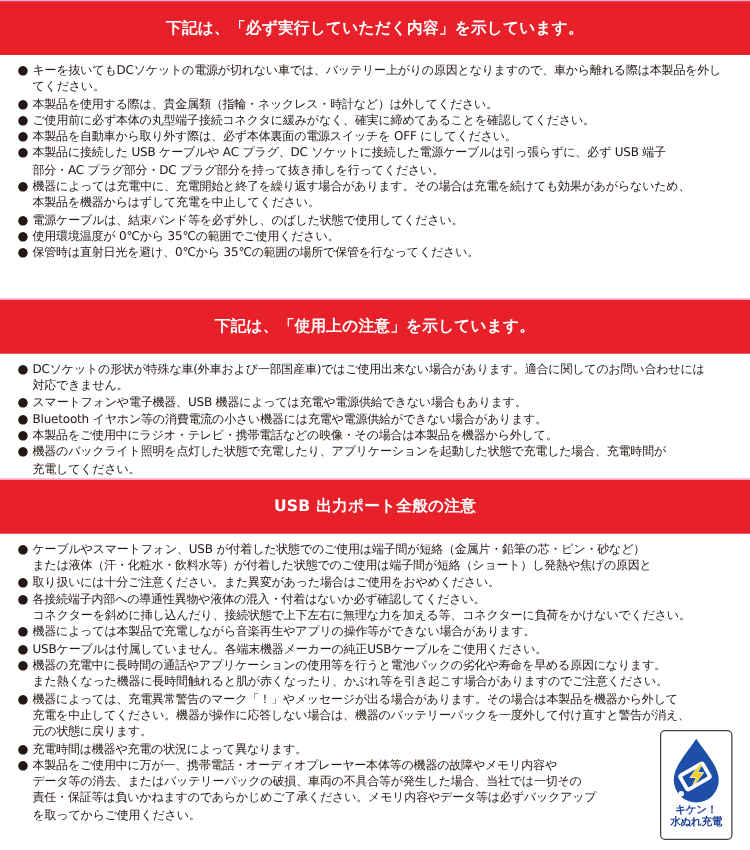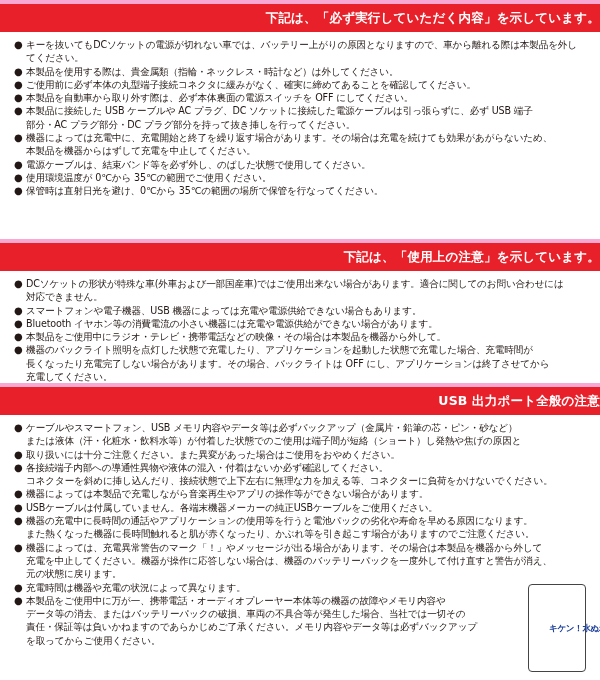--- a/index.html
+++ b/index.html
@@ -3,43 +3,43 @@
 <meta charset="utf-8">
 <style>
   html, body { margin: 0; padding: 0; background: #ffffff; }
   body {
     width: 600px; height: 680px; overflow: hidden; position: relative;
     font-family: "DejaVu Sans", "Liberation Sans", sans-serif;
     color: #231815;
   }
   .section { position: absolute; left: 0; width: 600px; }
   .bar {
-    width: 600px; height: 32px; background: #e8202a;
-    display: flex; align-items: center; justify-content: flex-end;
-    border-top: 4px solid #f9a8d4;
+    width: 600px; height: 44px; background: #e8202a;
+    display: flex; align-items: center; justify-content: center;
+    border-top: 1px solid #f9a8d4;
     box-sizing: border-box;
   }
   .bar-title {
     color: #ffffff; font-weight: bold; font-size: 12.5px; letter-spacing: 0.2px;
     white-space: nowrap;
   }
   .list { list-style: none; margin: 0; padding: 0; }
   .item {
     position: relative; padding-left: 26px; padding-right: 8px;
     font-size: 9.6px; line-height: 13.3px; white-space: nowrap;
     letter-spacing: -0.15px;
   }
   .item .bullet {
     position: absolute; left: 14px; top: 0; font-size: 10px; line-height: 13.3px;
   }
   .item .line { display: block; }
   .badge {
     position: absolute; left: 528px; top: 584px; width: 58px; height: 88px;
     border: 1.5px solid #444; border-radius: 4px; box-sizing: border-box;
-    background: #fff; display: flex; flex-direction: row; align-items: center; padding-left: 20px;
+    background: #fff; display: flex; flex-direction: column; align-items: center;
   }
   .badge svg { margin-top: 4px; }
   .badge-line {
     font-size: 8.5px; font-weight: bold; color: #1d3f9a; line-height: 10px;
     white-space: nowrap; letter-spacing: -0.3px;
   }
 </style>
 </head>
 <body>
 
@@ -108,38 +108,37 @@
         <span class="bullet">●</span>
         <span class="line">Bluetooth イヤホン等の消費電流の小さい機器には充電や電源供給ができない場合があります。</span>
       </li>
     <li class="item">
         <span class="bullet">●</span>
         <span class="line">本製品をご使用中にラジオ・テレビ・携帯電話などの映像・その場合は本製品を機器から外して。</span>
       </li>
     <li class="item">
         <span class="bullet">●</span>
         <span class="line">機器のバックライト照明を点灯した状態で充電したり、アプリケーションを起動した状態で充電した場合、充電時間が</span>
-        <span class="line">長くなったり充電完了しない場合があります。その場合、バックライトは OFF にし、アプリケーションは終了させてから</span>
         <span class="line">充電してください。</span>
       </li>
     <li class="item">
         <span class="bullet">●</span>
         <span class="line">正弦波入力が必要な機器にはご使用になれません。故障する可能性がありますので接続しないでください。</span>
       </li>
   </ul>
 </div>
 
 <div class="section" style="top:383px;">
   <div class="bar">
     <span class="bar-title">USB 出力ポート全般の注意</span>
   </div>
   <ul class="list" style="margin-top:6px;">
     <li class="item">
         <span class="bullet">●</span>
-        <span class="line">ケーブルやスマートフォン、USB メモリ内容やデータ等は必ずバックアップ（金属片・鉛筆の芯・ピン・砂など）</span>
+        <span class="line">ケーブルやスマートフォン、USB が付着した状態でのご使用は端子間が短絡（金属片・鉛筆の芯・ピン・砂など）</span>
         <span class="line">または液体（汗・化粧水・飲料水等）が付着した状態でのご使用は端子間が短絡（ショート）し発熱や焦げの原因と</span>
       </li>
     <li class="item">
         <span class="bullet">●</span>
         <span class="line">取り扱いには十分ご注意ください。また異変があった場合はご使用をおやめください。</span>
       </li>
     <li class="item">
         <span class="bullet">●</span>
         <span class="line">各接続端子内部への導通性異物や液体の混入・付着はないか必ず確認してください。</span>
         <span class="line">コネクターを斜めに挿し込んだり、接続状態で上下左右に無理な力を加える等、コネクターに負荷をかけないでください。</span>

